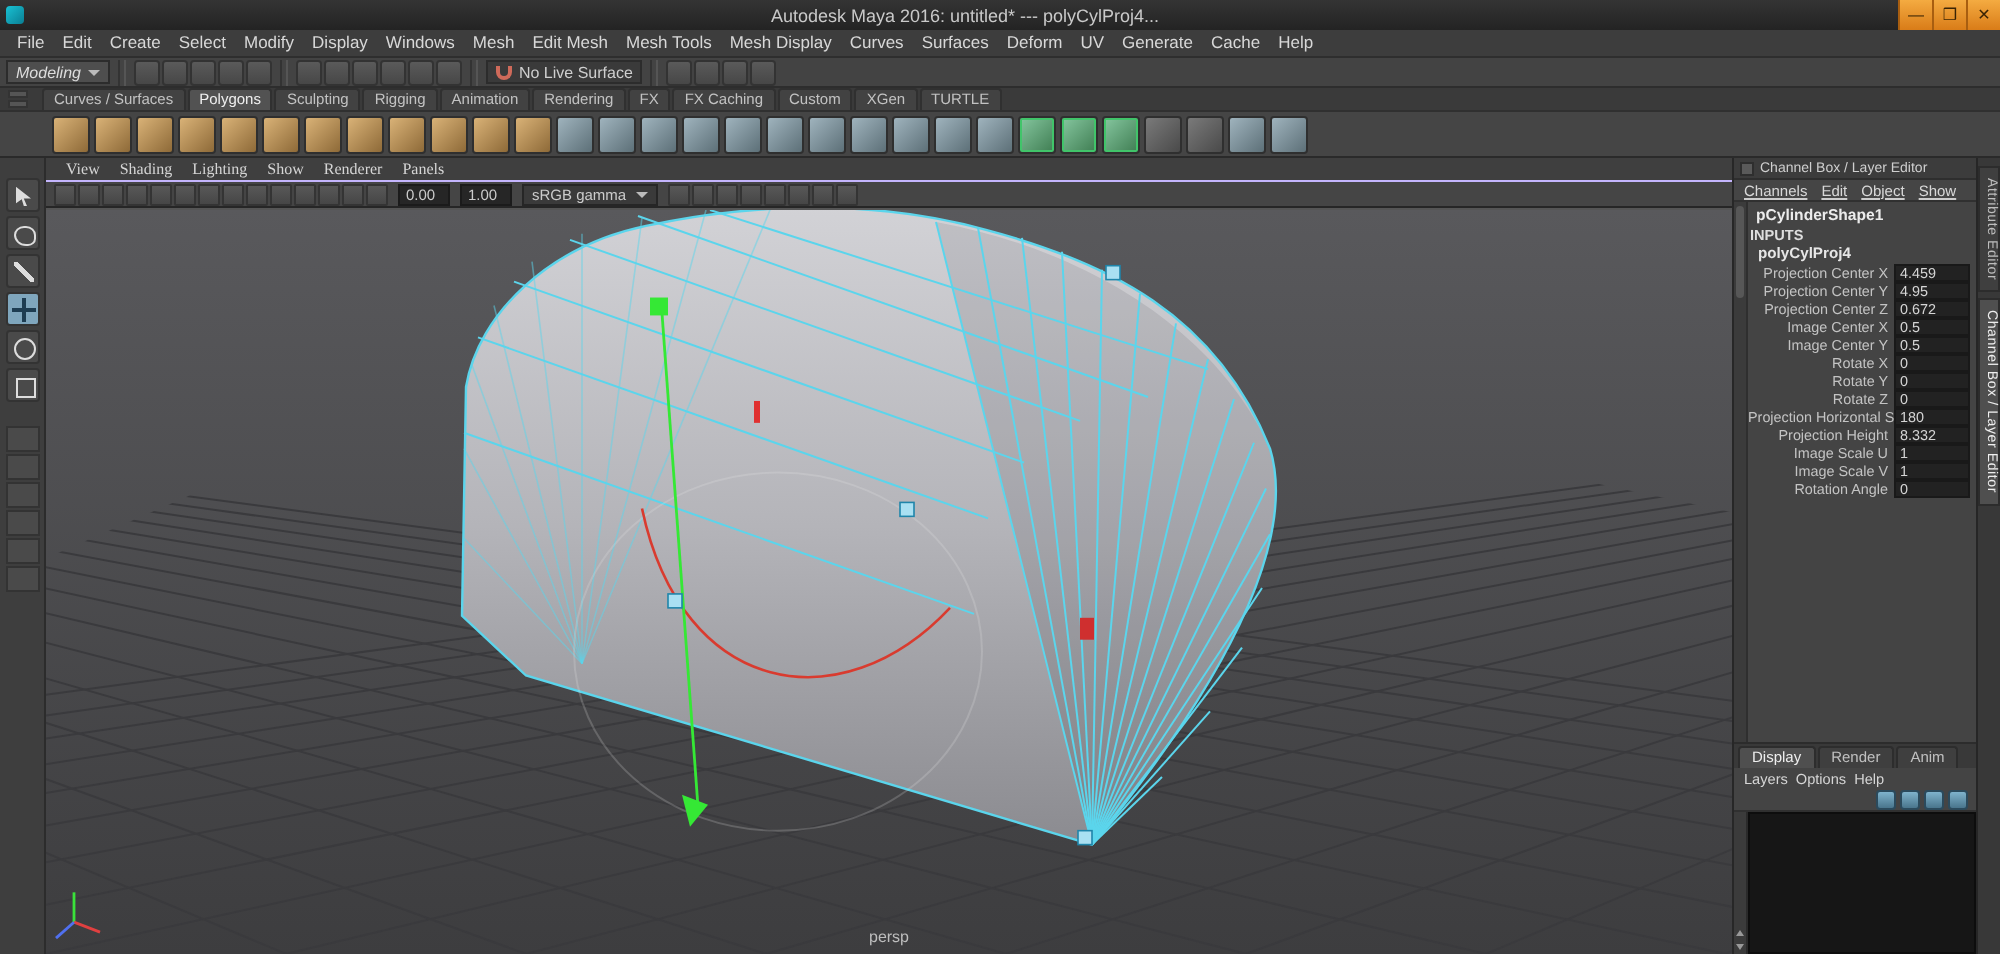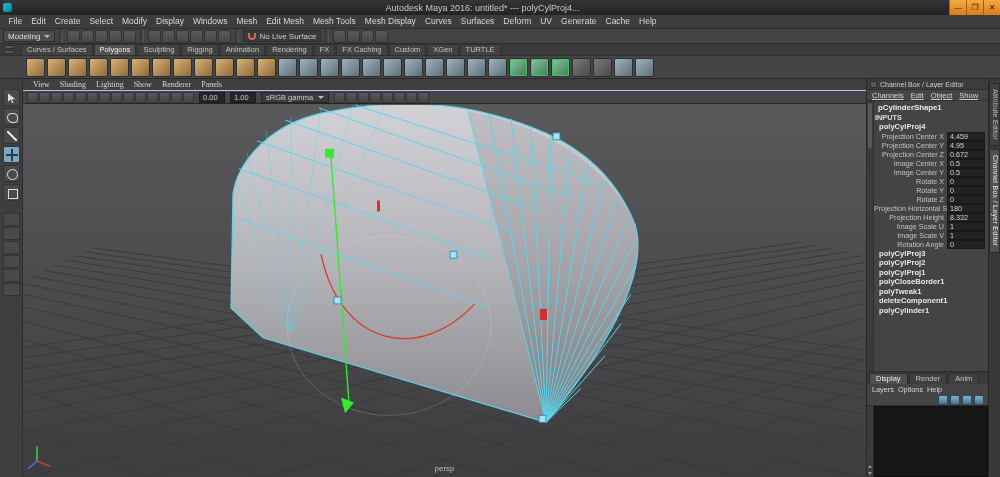--- a/index.html
+++ b/index.html
@@ -13,21 +13,21 @@
 .title{flex:1;text-align:center;font-size:9px;color:#c9c9c9;white-space:nowrap;overflow:hidden;}
 .winbtns{display:flex;height:15px;}
 .wbtn{width:17px;height:15px;background:linear-gradient(#f4ab41,#d97c18);color:#3a2405;font-size:8px;line-height:15px;text-align:center;border-left:1px solid #a85e10;cursor:default;}
 
 
 .menubar{flex:0 0 13px;background:#3d3d3d;border-bottom:1px solid #2e2e2e;display:flex;align-items:center;padding-left:4px;}
 .menu-item{font-size:8.5px;color:#d8d8d8;padding:0 4.5px;line-height:13px;white-space:nowrap;}
 
 
 .statusline{flex:0 0 15px;background:#434343;border-bottom:1px solid #2d2d2d;display:flex;align-items:center;padding:0 3px;gap:2px;}
-.menuset{display:flex;align-items:center;background:#4e4e4e;border:1px solid #2c2c2c;height:12px;padding:0 4px;font-size:8px;gap:4px;color:#ddd;}
+.menuset{display:flex;align-items:center;background:#4e4e4e;border:1px solid #2c2c2c;height:12px;padding:0 4px;font-size:8px;gap:4px;color:#ddd;font-style:italic;}
 .caret{width:0;height:0;border-left:3px solid transparent;border-right:3px solid transparent;border-top:3px solid #bbb;}
 .sl-sep{width:4px;height:13px;border-left:1px solid #333;border-right:1px solid #555;margin:0 2px;}
 .sl-group{display:flex;gap:1px;}
 .sl-icon{width:13px;height:13px;background:linear-gradient(#5a5a5a,#474747);border:1px solid #333;border-radius:2px;}
 .live{display:flex;align-items:center;gap:3px;font-size:8px;color:#cfcfcf;background:#3a3a3a;border:1px solid #2c2c2c;height:12px;padding:0 4px;white-space:nowrap;}
 .magnet{width:8px;height:7px;border:2px solid #cf6a5a;border-top:none;border-radius:0 0 5px 5px;}
 
 
 .shelftabs{flex:0 0 12px;background:#3a3a3a;display:flex;align-items:flex-end;gap:1px;padding-left:4px;border-bottom:1px solid #303030;}
 .shelfctl{display:flex;flex-direction:column;gap:1px;margin:0 6px 1px 0;}
@@ -481,29 +481,20 @@
               </div>
               <div class="cb-row" data-name="channel-attribute-row">
                 <div class="cb-label" data-name="attribute-name-label">Image Scale V</div>
                 <div class="cb-value" data-name="attribute-value-field">1</div>
               </div>
               <div class="cb-row" data-name="channel-attribute-row">
                 <div class="cb-label" data-name="attribute-name-label">Rotation Angle</div>
                 <div class="cb-value" data-name="attribute-value-field">0</div>
               </div>
             </div>
-          <div id="cbNodes" data-name="history-node-list">
-              <div class="cb-node" data-name="history-node-name">polyCylProj3</div>
-              <div class="cb-node" data-name="history-node-name">polyCylProj2</div>
-              <div class="cb-node" data-name="history-node-name">polyCylProj1</div>
-              <div class="cb-node" data-name="history-node-name">polyCloseBorder1</div>
-              <div class="cb-node" data-name="history-node-name">polyTweak1</div>
-              <div class="cb-node" data-name="history-node-name">deleteComponent1</div>
-              <div class="cb-node" data-name="history-node-name">polyCylinder1</div>
-            </div>
         </div>
       </div>
       <div class="le" data-name="layer-editor">
         <div class="le-tabs" id="leTabs" data-name="layer-editor-tabs">
             <div class="le-tab active" data-name="layer-editor-tab-display">Display</div>
             <div class="le-tab" data-name="layer-editor-tab-render">Render</div>
             <div class="le-tab" data-name="layer-editor-tab-anim">Anim</div>
           </div>
         <div class="le-menus" id="leMenus" data-name="layer-editor-menu-bar">
             <div class="le-menu" data-name="layer-menu-layers">Layers</div>

